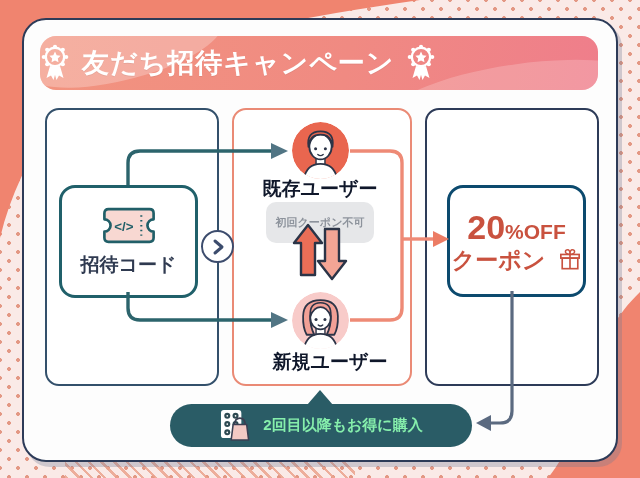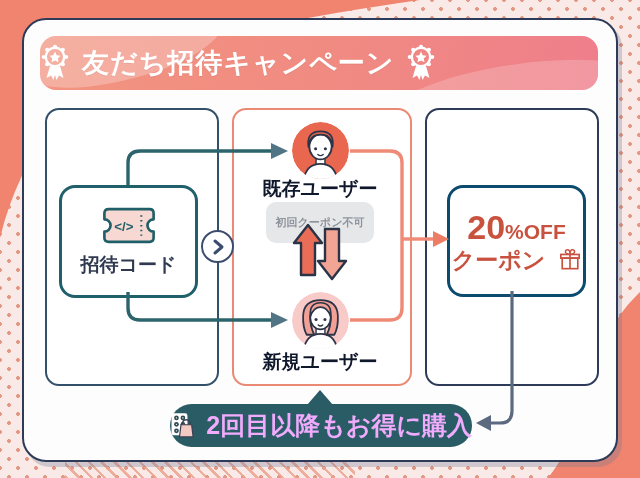--- a/index.html
+++ b/index.html
@@ -65,21 +65,21 @@
     background:#fff;border:2.5px solid #3c4c6d;border-radius:50%;
     display:flex;align-items:center;justify-content:center;box-sizing:border-box;
   }
   
   .avatar{z-index:4;}
   .avatar-man{left:292px;top:122px;}
   .avatar-woman{left:292px;top:292px;}
   .mid-text{left:232px;width:176px;text-align:center;z-index:4;}
   .user-label{font-size:19px;font-weight:800;color:#0f172a;white-space:nowrap;}
   .lbl-existing{top:176px;}
-  .lbl-new{top:349px;}
+  .lbl-new{top:349px;padding-left:10px;}
   .note-wrap{top:202px;display:flex;justify-content:center;}
   .note-pill{
     background:#e6e7e9;color:#8d939c;font-size:11px;font-weight:700;
     padding:13px 10px;border-radius:10px;white-space:nowrap;
   }
   .swap-wrap{left:292px;top:223px;z-index:4;}
   
   .coupon-box{
     left:447px;top:185px;width:133px;height:106px;z-index:4;
     background:#fff;border:3px solid #0c4a6e;border-radius:16px;
@@ -96,21 +96,21 @@
   .badge{
     left:170px;top:404px;width:302px;height:43px;z-index:6;
     background:#2a5c66;border-radius:22px;
     display:flex;align-items:center;justify-content:center;gap:9px;
   }
   .badge-notch{
     left:307px;top:390px;width:0;height:0;z-index:6;
     border-left:13px solid transparent;border-right:13px solid transparent;
     border-bottom:15px solid #2a5c66;
   }
-  .badge-label{color:#f0abfc;font-size:25px;font-weight:800;white-space:nowrap;}
+  .badge-label{color:#86efac;font-size:15px;font-weight:800;white-space:nowrap;}
 </style>
 </head>
 <body>
 
 <div class="abs dots-layer"></div>
 
 <svg class="abs bg-decor" width="640" height="478" viewBox="0 0 640 478">
   <path d="M0 0 H420 C320 14 210 34 140 62 C70 90 22 150 0 238 Z" fill="#f0846f"></path>
   <path d="M640 478 H548 C570 450 580 420 590 382 C600 344 616 315 640 292 Z" fill="#f0846f"></path>
 </svg>

